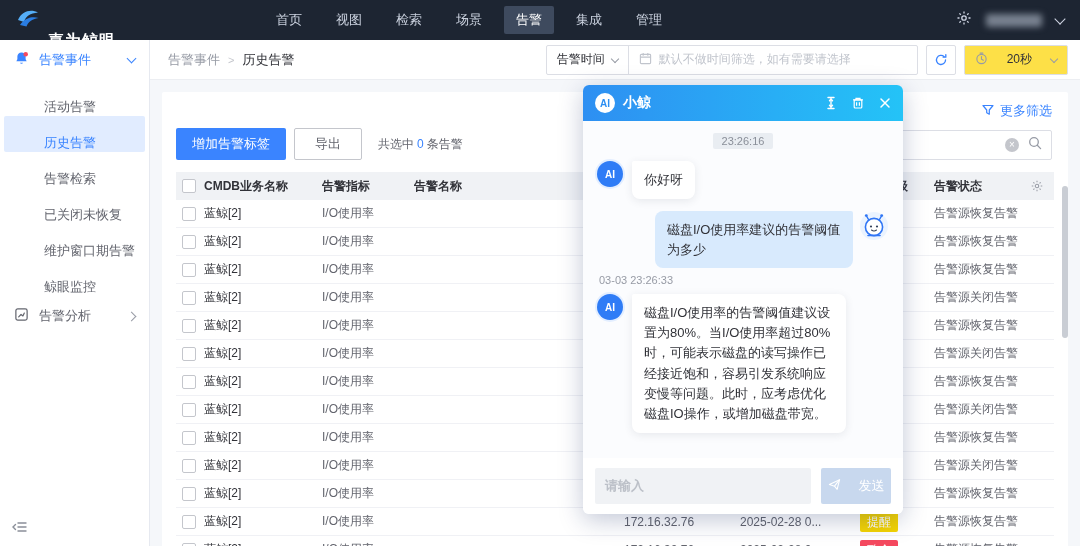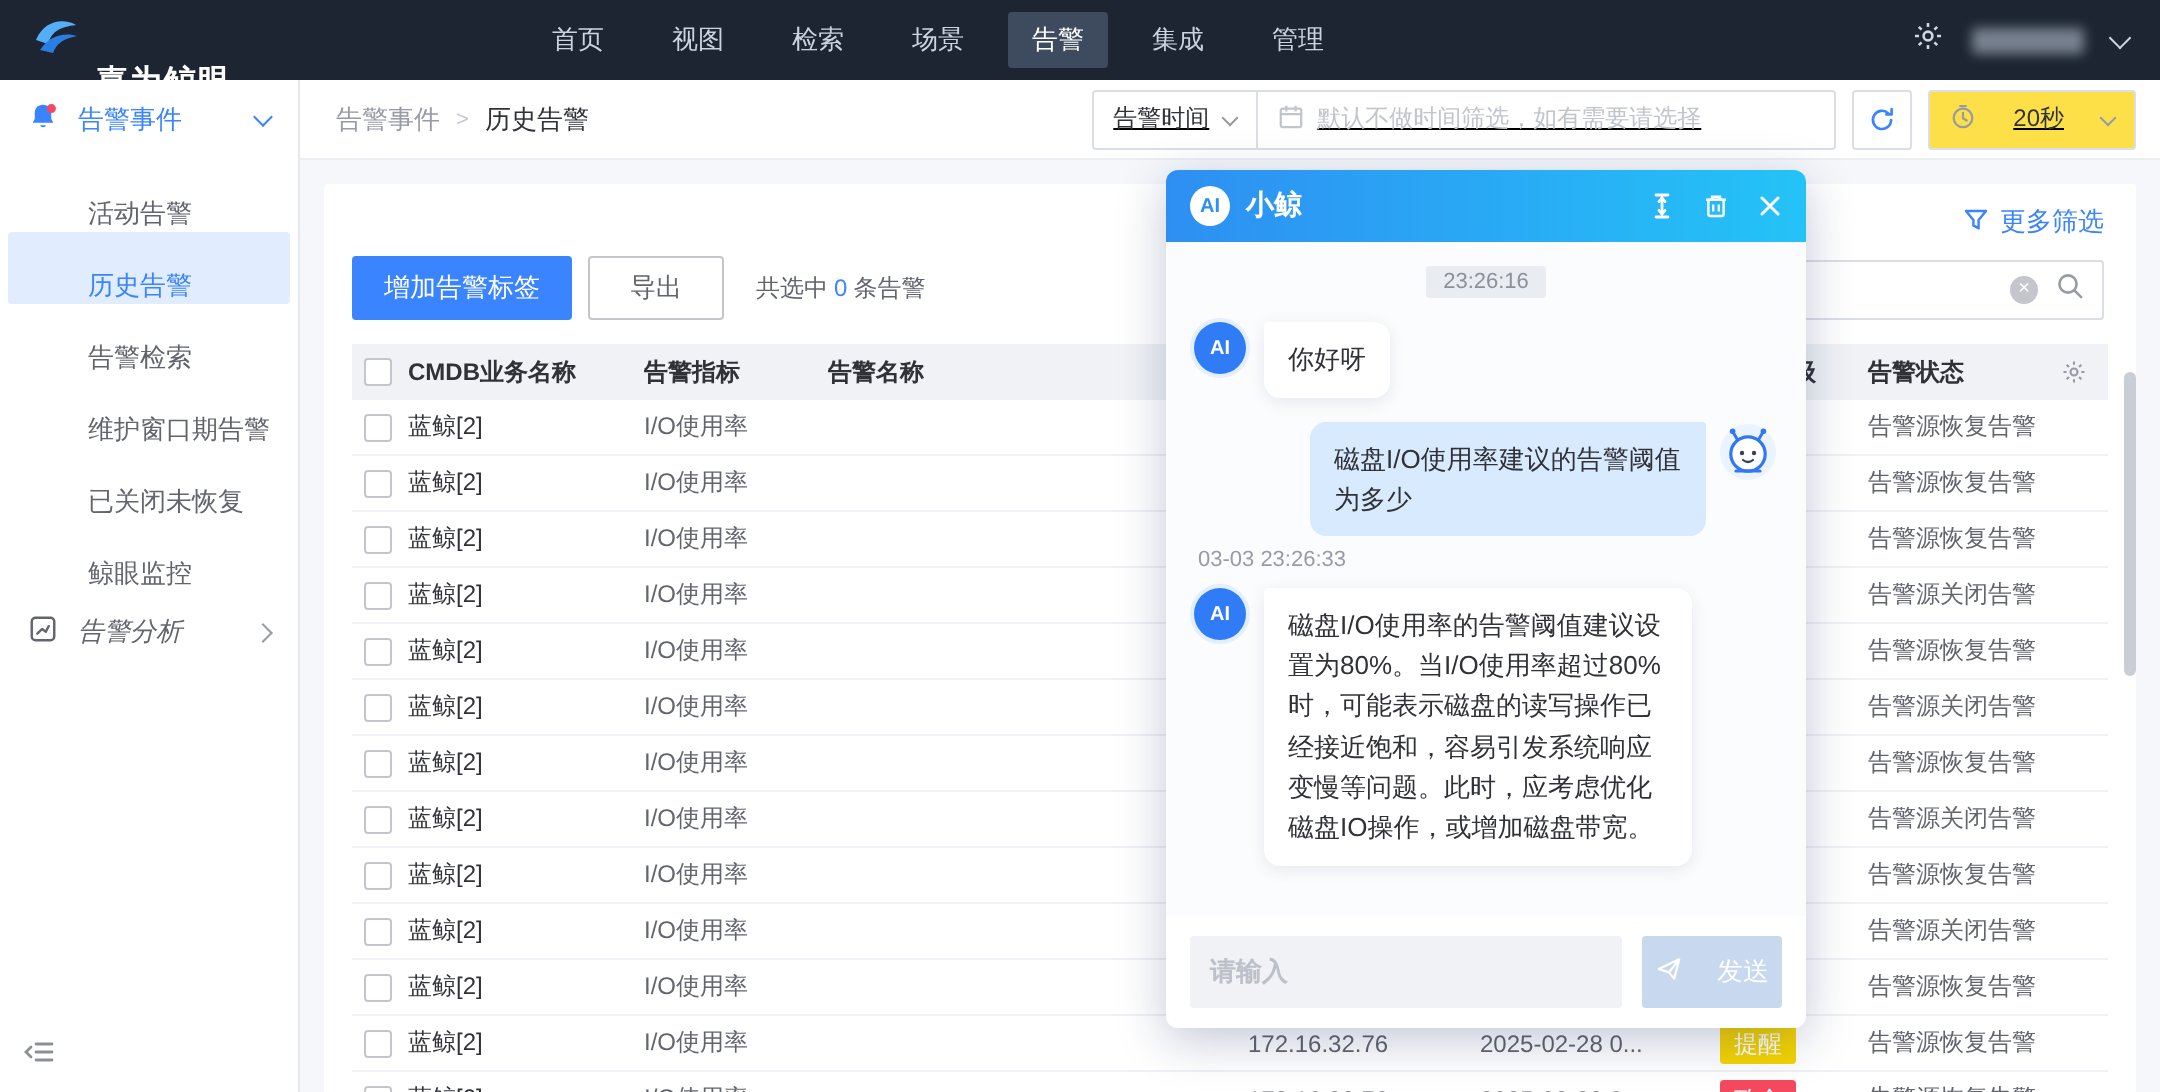--- a/index.html
+++ b/index.html
@@ -14,35 +14,35 @@
   .nav-menu { display:flex; align-items:center; gap:10px; margin-left:148px; }
   .nav-item { font-size:13px; color:#ccd3e0; padding:5px 12px; border-radius:2px; cursor:pointer; }
   .nav-item.active { background:#3e4a5e; color:#fff; }
   .nav-right { margin-left:auto; display:flex; align-items:center; gap:14px; }
   .blur-user { width:56px; height:13px; background:#78818f; border-radius:2px; filter:blur(3px); }
   .chev { width:8px; height:8px; border-right:1.5px solid #cfd5e3; border-bottom:1.5px solid #cfd5e3; transform:rotate(45deg); margin-top:-3px; }
 
   
   .sidebar { position:absolute; left:0; top:40px; width:150px; height:506px; background:#fff; border-right:1px solid #e6e9f0; z-index:5; }
   .side-group { height:40px; display:flex; align-items:center; gap:10px; padding:0 14px; font-size:13px; color:#3a84ff; cursor:pointer; }
-  .side-group.gray { color:#63656e;font-style:italic; }
+  .side-group.gray { color:#63656e; }
   .side-group .grow { flex:1; }
   .chev-blue { width:7px; height:7px; border-right:1.5px solid #3a84ff; border-bottom:1.5px solid #3a84ff; transform:rotate(45deg); margin-top:-3px; }
   .chev-gray-r { width:7px; height:7px; border-right:1.5px solid #979ba5; border-bottom:1.5px solid #979ba5; transform:rotate(-45deg); }
   .side-child { height:36px; margin:0 4px; display:flex; align-items:flex-end; padding-left:40px; font-size:13px; color:#63656e; border-radius:2px; cursor:pointer; }
   .side-child.active { background:#e1ecff; color:#3a84ff; }
   .collapse-btn { position:absolute; left:12px; bottom:8px; cursor:pointer; }
 
   
   .topstrip { position:absolute; left:150px; top:40px; width:930px; height:40px; background:#fff; border-bottom:1px solid #eceef2; display:flex; align-items:center; padding:0 12px 0 18px; z-index:4; }
   .bc { display:flex; align-items:center; gap:8px; font-size:13px; }
   .bc-parent { color:#979ba5; cursor:pointer; }
   .bc-sep { color:#c4c6cc; font-size:11px; }
   .bc-cur { color:#313238; }
-  .strip-right { margin-left:auto; display:flex; align-items:flex-start; gap:8px;text-decoration:underline; }
+  .strip-right { margin-left:auto; display:flex; align-items:flex-start; gap:8px; }
   .time-group { display:flex; align-items:center; height:30px; border:1px solid #dcdee5; border-radius:2px; background:#fff; }
   .time-field { display:flex; align-items:center; gap:7px; padding:0 10px; font-size:12px; color:#313238; border-right:1px solid #dcdee5; height:100%; cursor:pointer; }
   .chev-sm { width:6px; height:6px; border-right:1.3px solid #979ba5; border-bottom:1.3px solid #979ba5; transform:rotate(45deg); margin-top:-2px; }
   .date-input { display:flex; align-items:center; gap:7px; padding:0 10px; width:288px; height:100%; font-size:12px; color:#c0c4cc; cursor:text; }
   .icon-btn { width:30px; height:30px; border:1px solid #dcdee5; border-radius:2px; background:#fff; display:flex; align-items:center; justify-content:center; cursor:pointer; }
   .interval { height:30px; border:1px solid #dcdee5; border-radius:2px; background:#fde047; display:flex; align-items:center; gap:19px; padding:0 10px; font-size:12px; color:#313238; cursor:pointer; }
 
   
   .card { position:absolute; left:162px; top:92px; width:906px; height:470px; background:#fff; border-radius:2px; z-index:3; }
   .more-filters { position:absolute; top:10px; right:16px; display:flex; align-items:center; gap:6px; font-size:13px; color:#3a84ff; cursor:pointer; }
@@ -161,25 +161,25 @@
 
         <div class="side-child active">
           <span>历史告警</span>
         </div>
 
         <div class="side-child">
           <span>告警检索</span>
         </div>
 
         <div class="side-child">
+          <span>已关闭未恢复</span>
+        </div>
+
+        <div class="side-child">
           <span>维护窗口期告警</span>
-        </div>
-
-        <div class="side-child">
-          <span>已关闭未恢复</span>
         </div>
 
         <div class="side-child">
           <span>鲸眼监控</span>
         </div>
       </div>
     <div class="side-group gray">
       <span>
         <svg width="15" height="15" viewBox="0 0 16 16">
             <rect x="2" y="2" width="12" height="12" rx="2" fill="none" stroke="#63656e" stroke-width="1.3"></rect>

